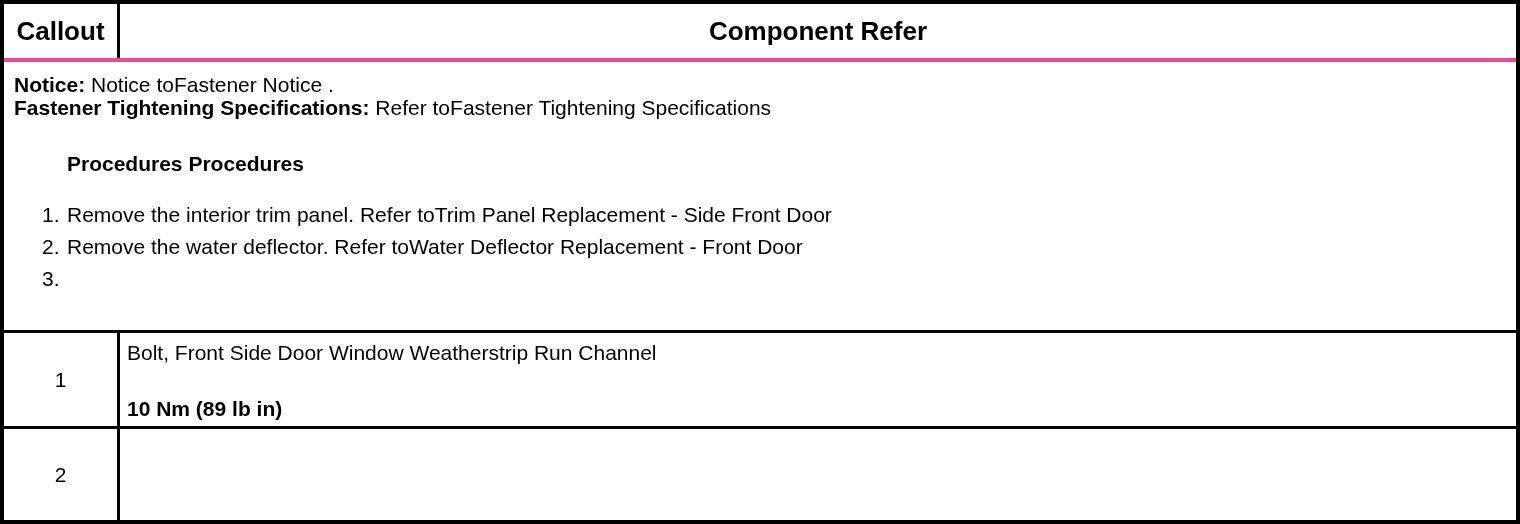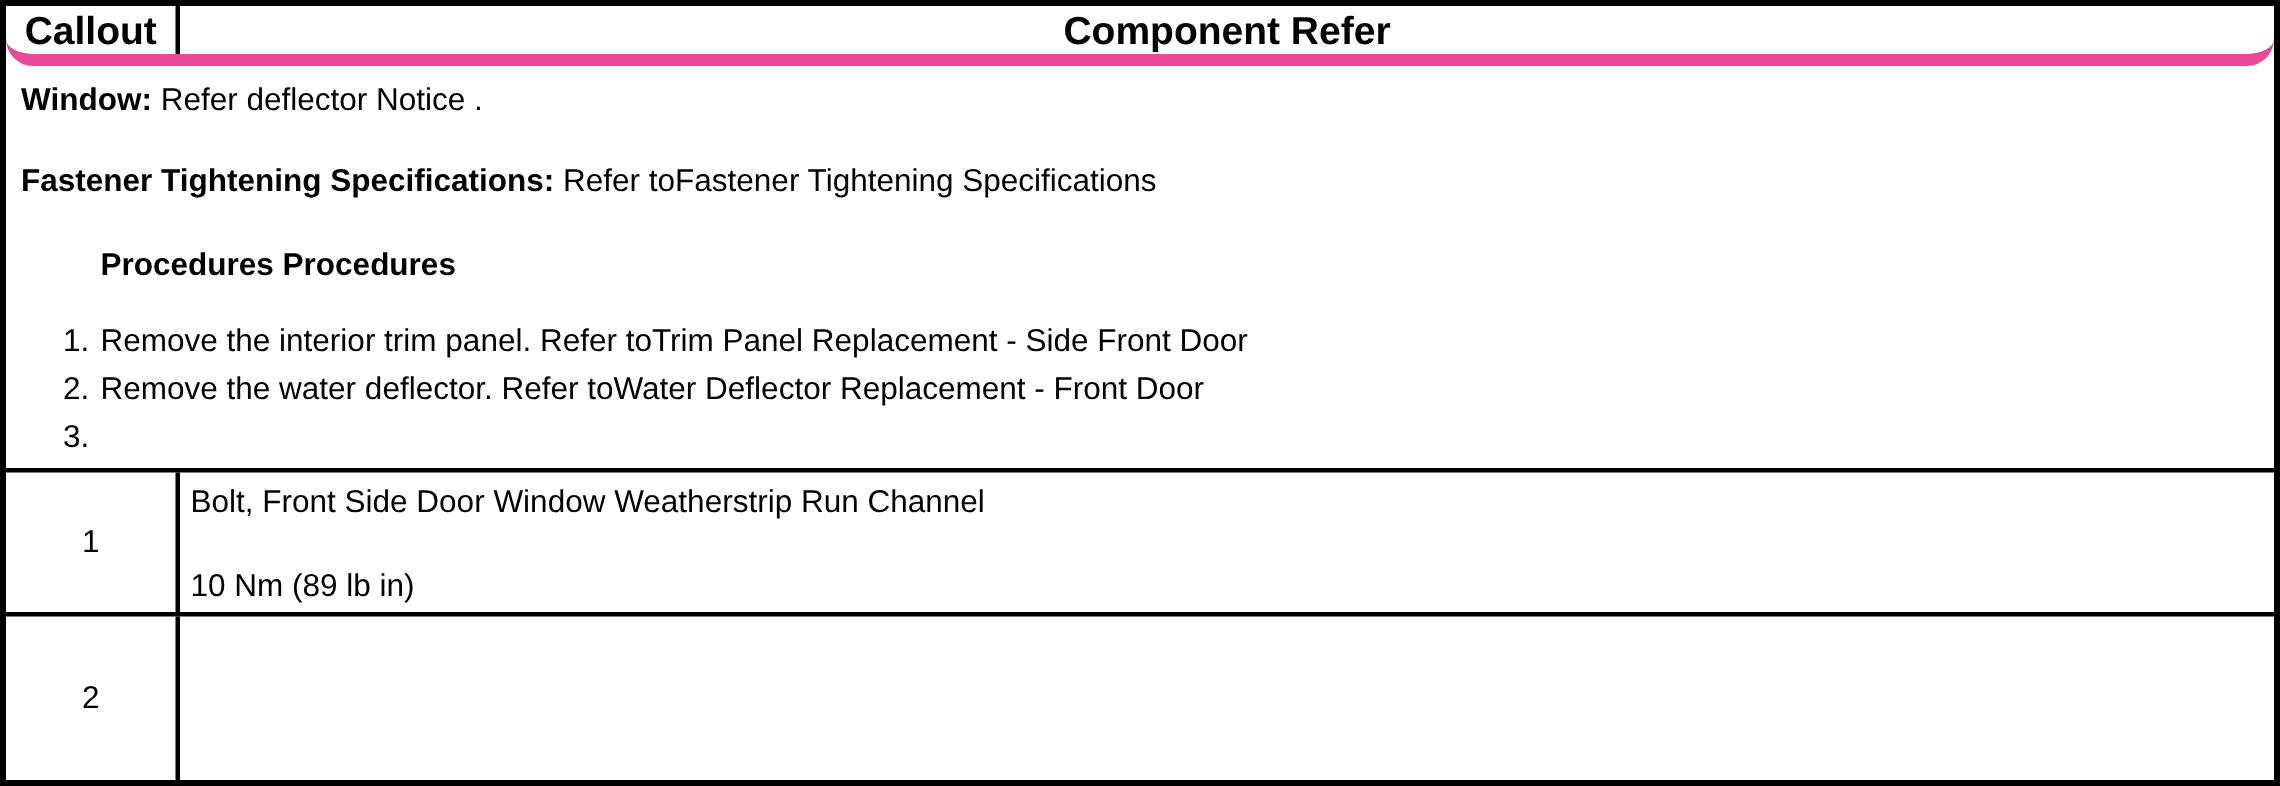--- a/index.html
+++ b/index.html
@@ -19,24 +19,23 @@
     font-size: 21px;
     line-height: 23px;
     display: flex;
     flex-direction: column;
     overflow: hidden;
   }
 
   
   .header-row {
     display: flex;
-    height: 40px;
-    border-bottom: 8px solid #ec4899;
+    height: 58px;
+    border-bottom: 4px solid #ec4899;
     flex: 0 0 auto;
-    border-radius: 18px;
   }
   .header-cell {
     display: flex;
     align-items: center;
     justify-content: center;
     font-weight: bold;
     font-size: 26px;
   }
   .callout-col {
     width: 116px;
@@ -46,21 +45,21 @@
   .grow-col { flex: 1 1 auto; }
 
   
   .intro-section {
     flex: 0 0 auto;
     height: 271px;
     border-bottom: 3px solid #000000;
     padding: 11px 10px 0 10px;
   }
   .intro-line { margin: 0; }
-  .fastener-line { margin-top: 31px; }
+  .fastener-line { }
   .prelim-heading {
     margin: 33px 0 0 53px;
     font-weight: bold;
   }
   .proc-list { margin-top: 24px; }
   .proc-item {
     display: flex;
     line-height: 32px;
     margin-left: 28px;
   }
@@ -83,38 +82,38 @@
     display: flex;
     align-items: center;
     justify-content: center;
   }
   .component-cell {
     flex: 1 1 auto;
     padding: 8px 10px 0 7px;
   }
   .component-line { margin: 0; }
   .second-line { margin-top: 33px; }
-  .bold { font-weight: normal; }
+  .bold { font-weight: bold; }
 </style>
 </head>
 <body>
 
 <div class="doc">
 
   <div class="header-row">
     <div class="header-cell callout-col">
       <span>Callout</span>
     </div>
     <div class="header-cell grow-col">
       <span>Component Refer</span>
     </div>
   </div>
 
   <div class="intro-section">
-    <p class="intro-line"><b>Window:</b><span> Refer deflector Notice .</span></p>
+    <p class="intro-line"><b>Notice:</b><span> Notice toFastener Notice .</span></p>
     <p class="intro-line fastener-line"><b>Fastener Tightening Specifications:</b><span> Refer toFastener Tightening Specifications</span></p>
     <p class="prelim-heading">Procedures Procedures</p>
     <div class="proc-list">
       <div class="proc-item">
         <span class="proc-num">1.</span>
         <span>Remove the interior trim panel. Refer toTrim Panel Replacement - Side Front Door</span>
       </div>
       <div class="proc-item">
         <span class="proc-num">2.</span>
         <span>Remove the water deflector. Refer toWater Deflector Replacement - Front Door</span>

